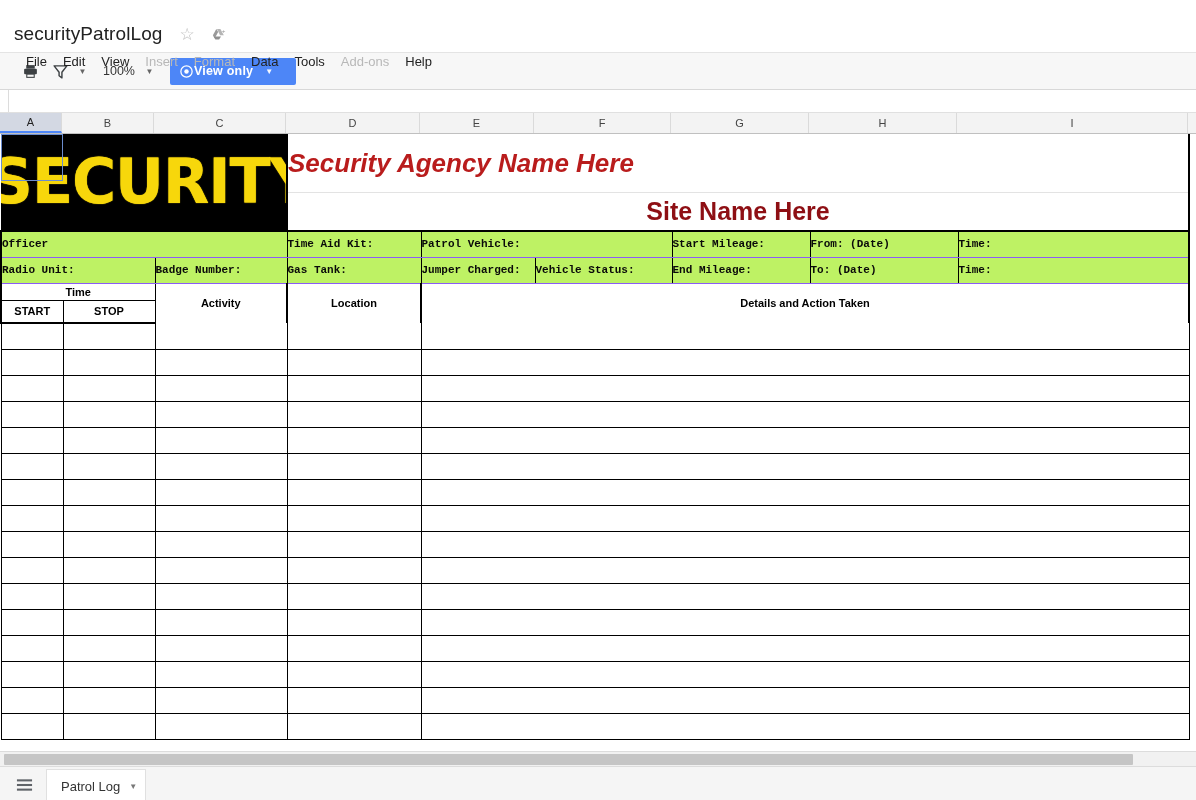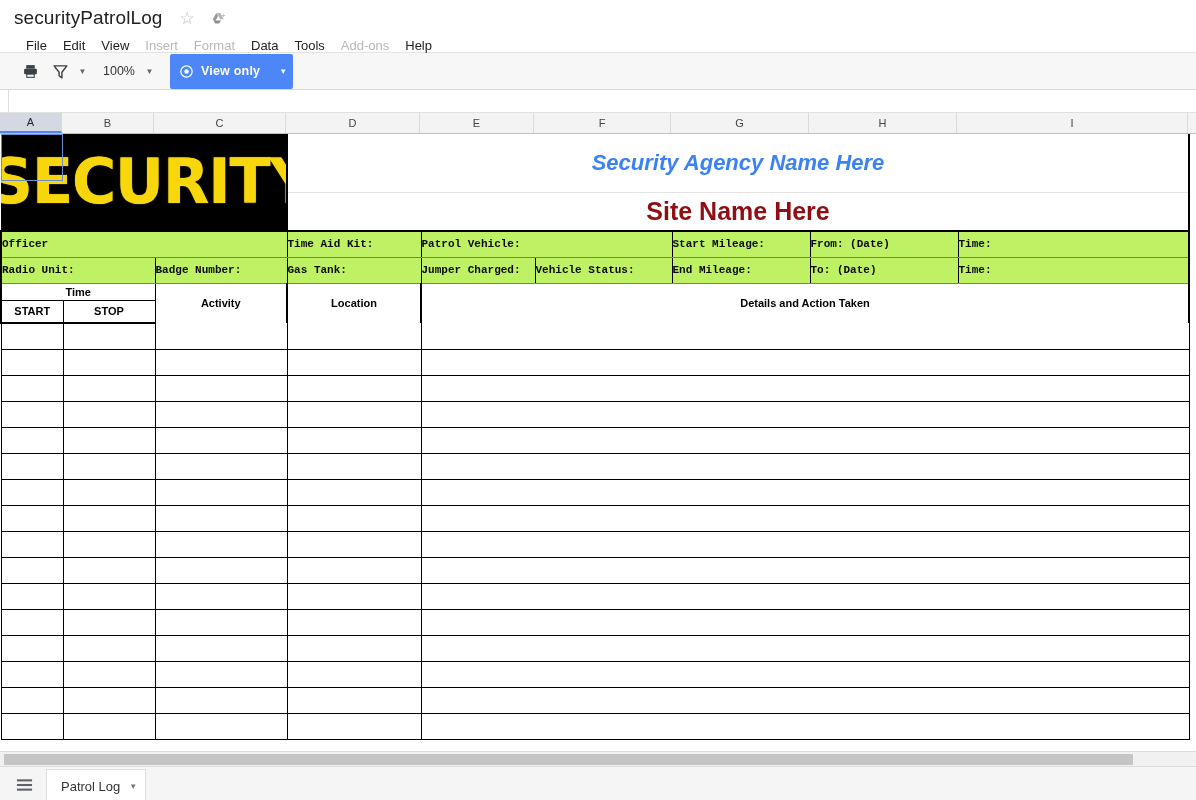--- a/index.html
+++ b/index.html
@@ -16,20 +16,21 @@
   #titlebar {
     height: 52px;
     padding: 4px 0 0 14px;
     background: #ffffff;
     position: relative;
   }
   #doc-title-row {
     display: flex;
     align-items: center;
     height: 28px;
+    margin-top: 16px;
   }
   #doc-title {
     font-size: 19px;
     color: #222222;
     letter-spacing: .1px;
     font-family: "Liberation Sans", sans-serif;
   }
   .title-icon {
     margin-left: 15px;
     width: 19px; height: 19px;
@@ -85,28 +86,28 @@
   }
   #zoom-box {
     font-size: 12.5px;
     color: #333;
     padding: 0 6px 0 12px;
     min-width: 42px;
     text-align: left;
   }
   #viewonly-btn {
     margin-left: 12px;
-    height: 35px;
+    height: 27px;
     background: #4d86f7;
     border-radius: 2px;
     display: inline-flex;
     align-items: center;
-    padding: 0 3px 0 9px;
+    padding: 0 20px 0 9px;
     color: #ffffff;
-    gap: 7px;
+    gap: 0;
   }
   #viewonly-btn .vo-label {
     font-size: 12.5px;
     font-weight: bold;
     letter-spacing: .2px;
   }
   #viewonly-btn .vo-caret {
     font-size: 8px;
     margin-left: 12px;
     margin-right: 3px;
@@ -203,26 +204,26 @@
   #sel-box {
     position: absolute;
     left: 0; top: 0;
     width: 62px; height: 47px;
     border: 1.5px solid #6b8cce;
     pointer-events: none;
     box-sizing: border-box;
   }
 
   #agency-cell {
-    text-align: center;
+    text-align: left;
     font-family: "Liberation Sans", sans-serif;
     font-weight: bold;
     font-style: italic;
-    font-size: 22px;
-    color: #3b82f6;
+    font-size: 26px;
+    color: #b91c1c;
     height: 58px;
   }
   #site-cell {
     text-align: center;
     font-family: "Liberation Sans", sans-serif;
     font-weight: bold;
     font-size: 25px;
     color: #8e0f14;
     height: 38px;
   }

